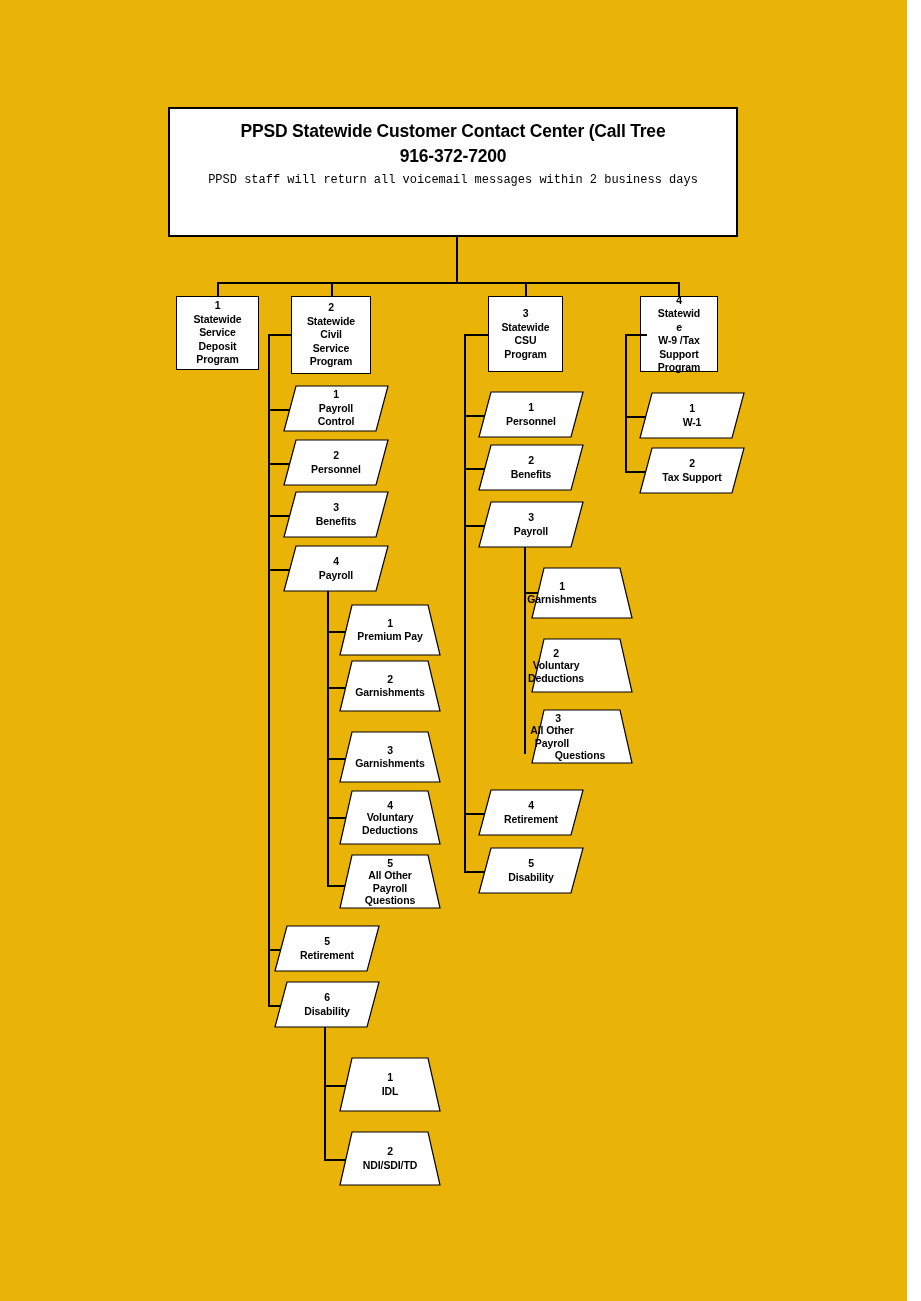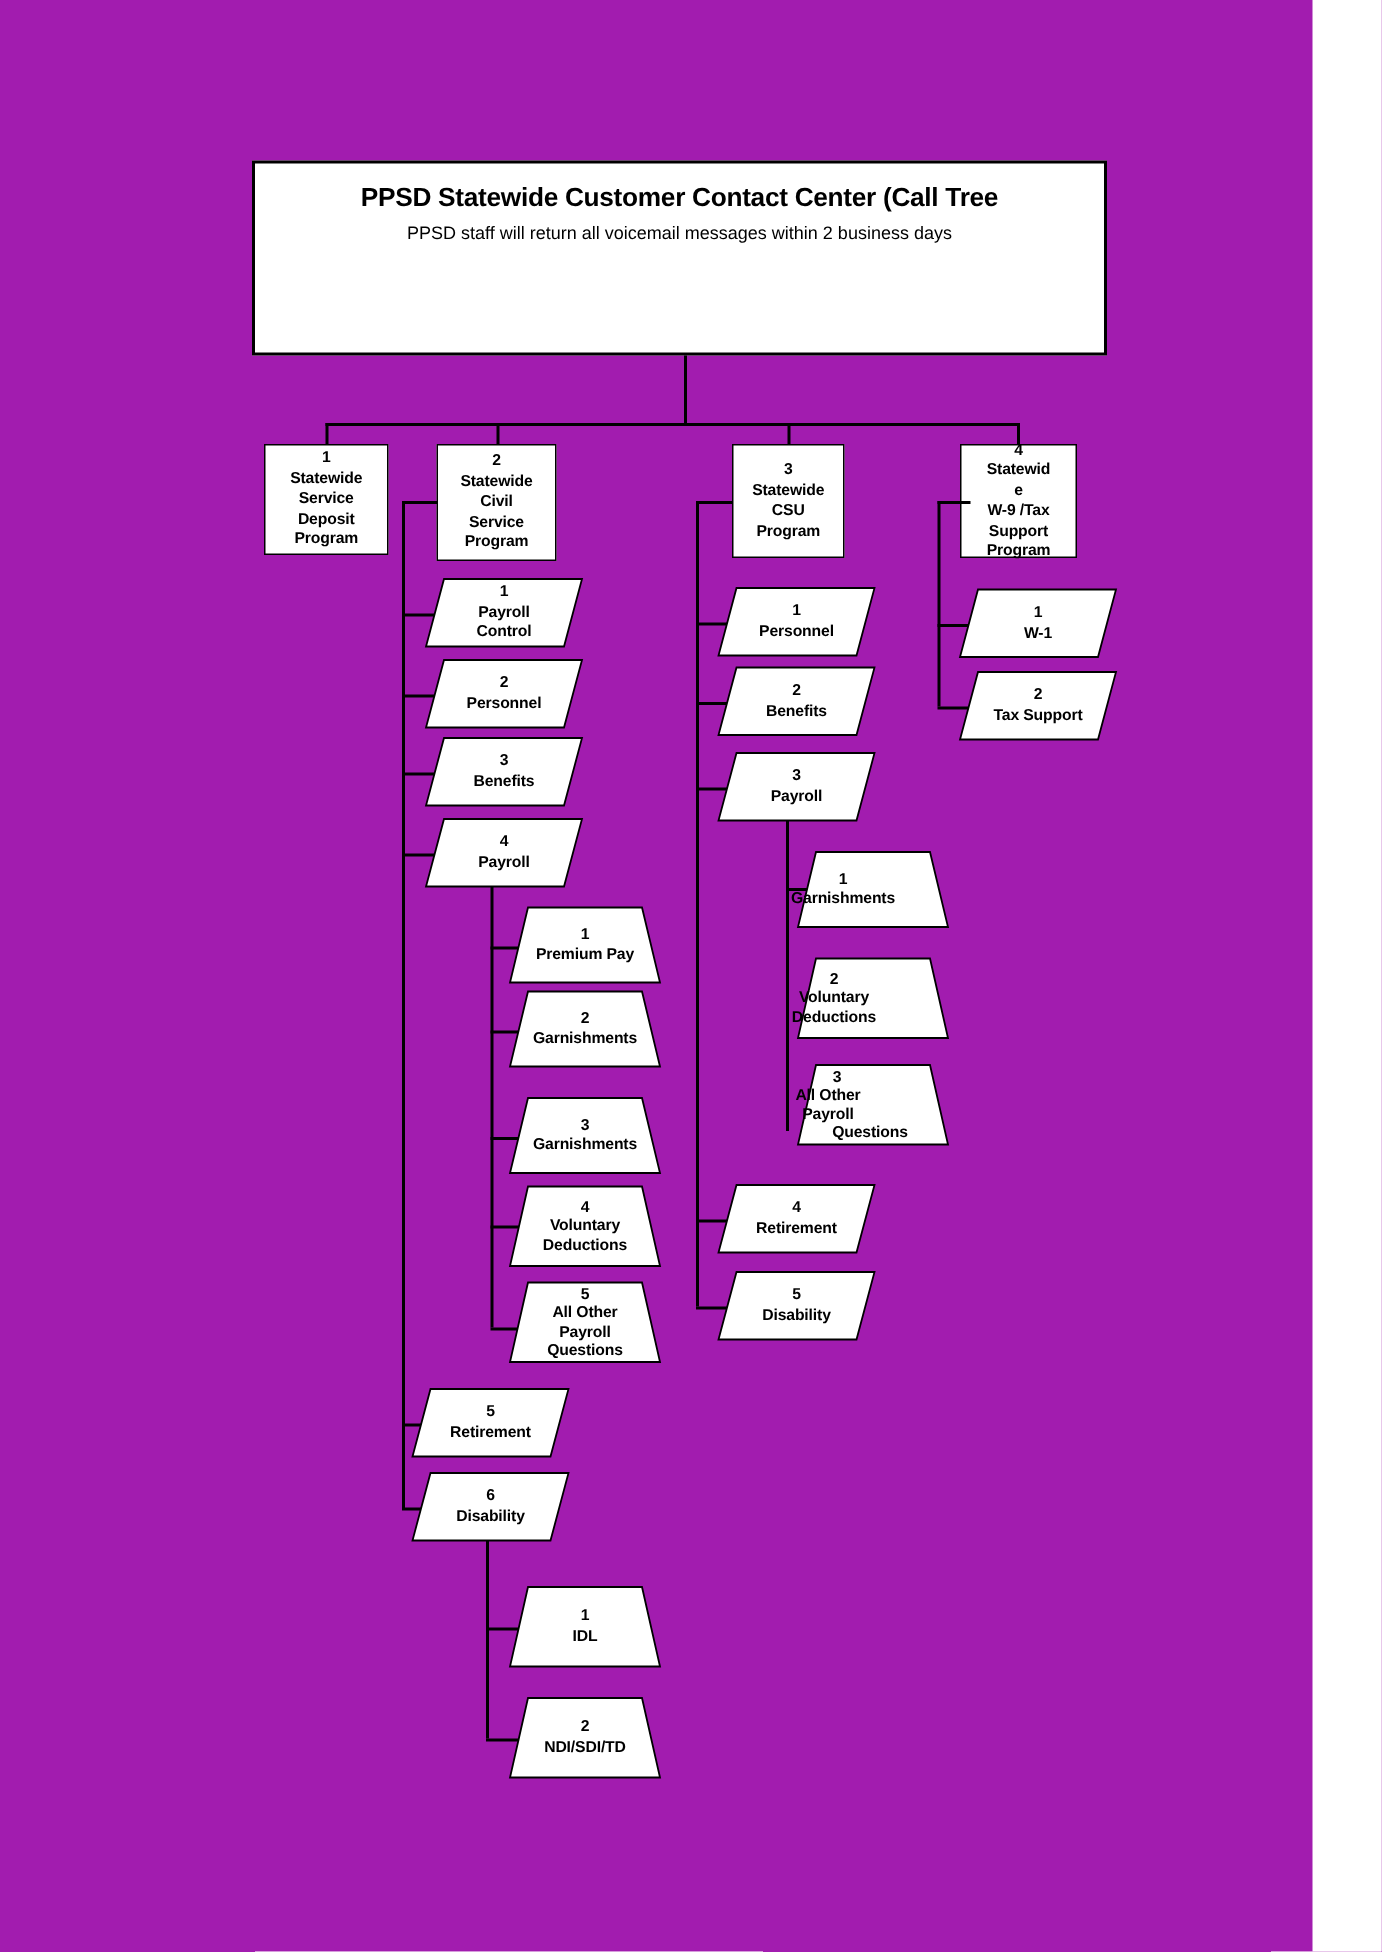--- a/index.html
+++ b/index.html
@@ -1,35 +1,35 @@
 <!DOCTYPE html>
 <html><head>
 <meta charset="utf-8">
 <style>
   html,body{margin:0;padding:0;background:#ffffff;}
   body{font-family:"Liberation Sans","DejaVu Sans",sans-serif;}
-  #page{position:relative;width:875px;height:1301px;background:#a21caf;overflow:hidden;}
+  #page{position:relative;width:875px;height:1301px;background:#eab308;overflow:hidden;padding-left:32px;}
 
   
   .header-box{
     position:absolute;
     box-sizing:border-box;
     border:2px solid #000;
     background:#fff;
     text-align:center;
   }
   .hdr-l1,.hdr-l2,.hdr-l3{
     font-weight:bold;
     color:#000;
     letter-spacing:-0.2px;
   }
   .hdr-l1{font-size:17.5px;line-height:25px;}
   .hdr-l2{font-size:17.5px;line-height:25px;}
   .hdr-l3{font-size:17.5px;line-height:25px;}
-  .hdr-l4{font-size:12px;line-height:22px;color:#000;}
+  .hdr-l4{font-size:12px;line-height:22px;color:#000;font-family:Liberation Mono, monospace;}
 
   
   .ln{position:absolute;background:#000;}
   .ln.v{width:1.6px;}
   .ln.h{height:1.6px;}
 
   
   .node{
     position:absolute;
     box-sizing:border-box;
@@ -69,20 +69,21 @@
   .num{display:block;}
   .txt{display:block;}
 </style>
 </head>
 <body>
 
 <div id="page">
 
   <div class="header-box" style="left:168px;top:107px;width:570px;height:130px;padding-top:10px;">
     <div class="hdr-l1">PPSD Statewide Customer Contact Center (Call Tree</div>
+    <div class="hdr-l2">916-372-7200</div>
     <div class="hdr-l4">PPSD staff will return all voicemail messages within 2 business days</div>
   </div>
 
   <div class="ln v" style="left:456px;top:237px;height:46px;"></div>
   <div class="ln h" style="left:217px;top:282px;width:462px;"></div>
   <div class="ln v" style="left:217px;top:282px;height:14px;"></div>
   <div class="ln v" style="left:331px;top:282px;height:14px;"></div>
   <div class="ln v" style="left:525px;top:282px;height:14px;"></div>
   <div class="ln v" style="left:678px;top:282px;height:14px;"></div>
 

